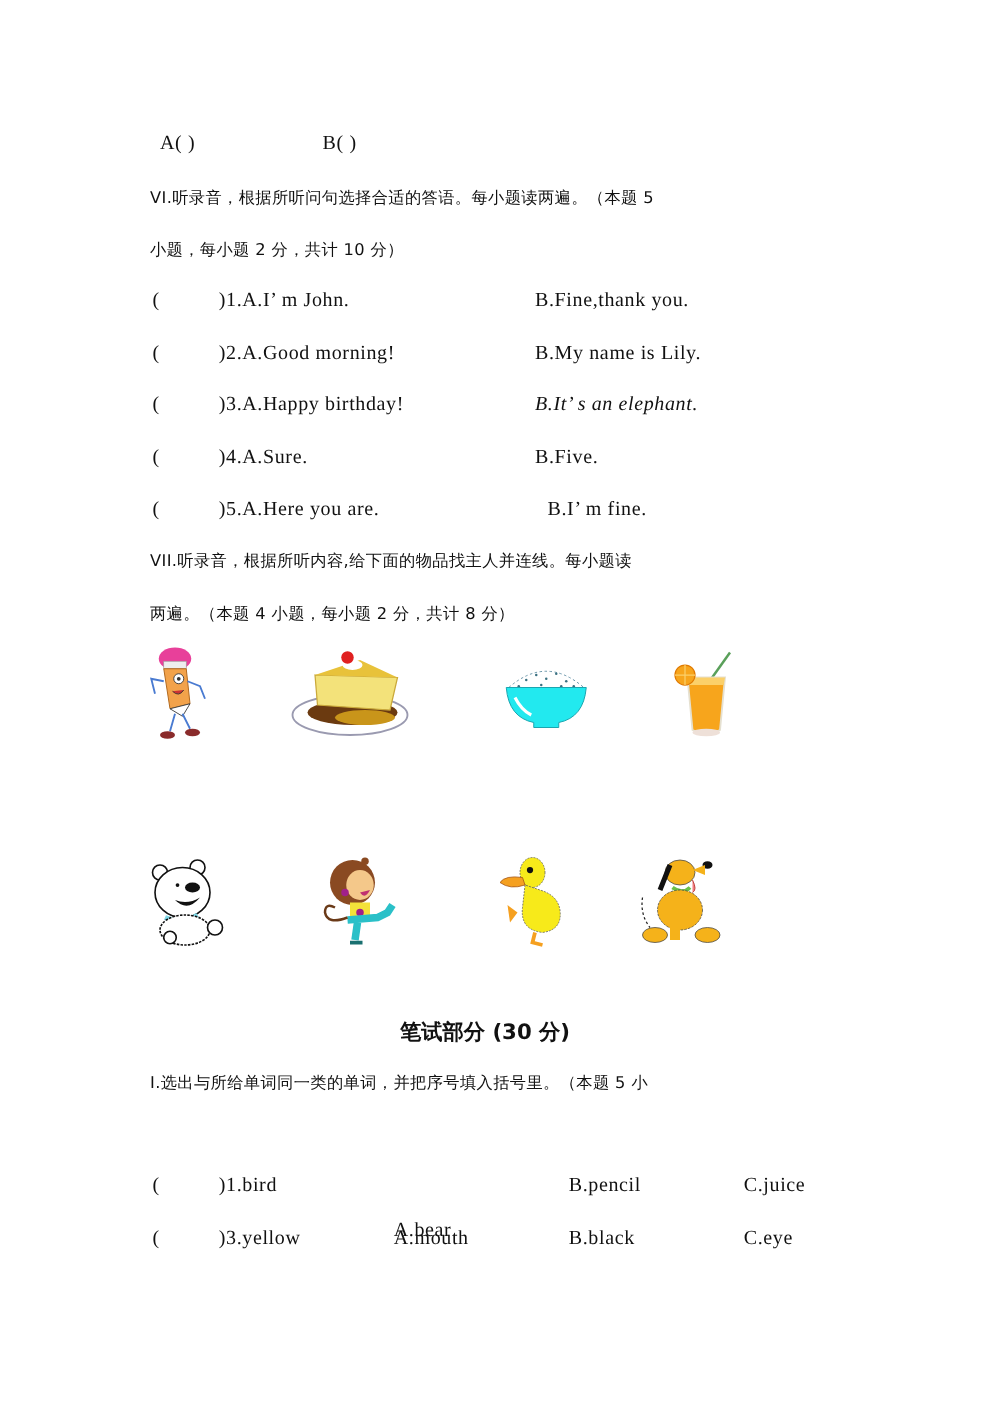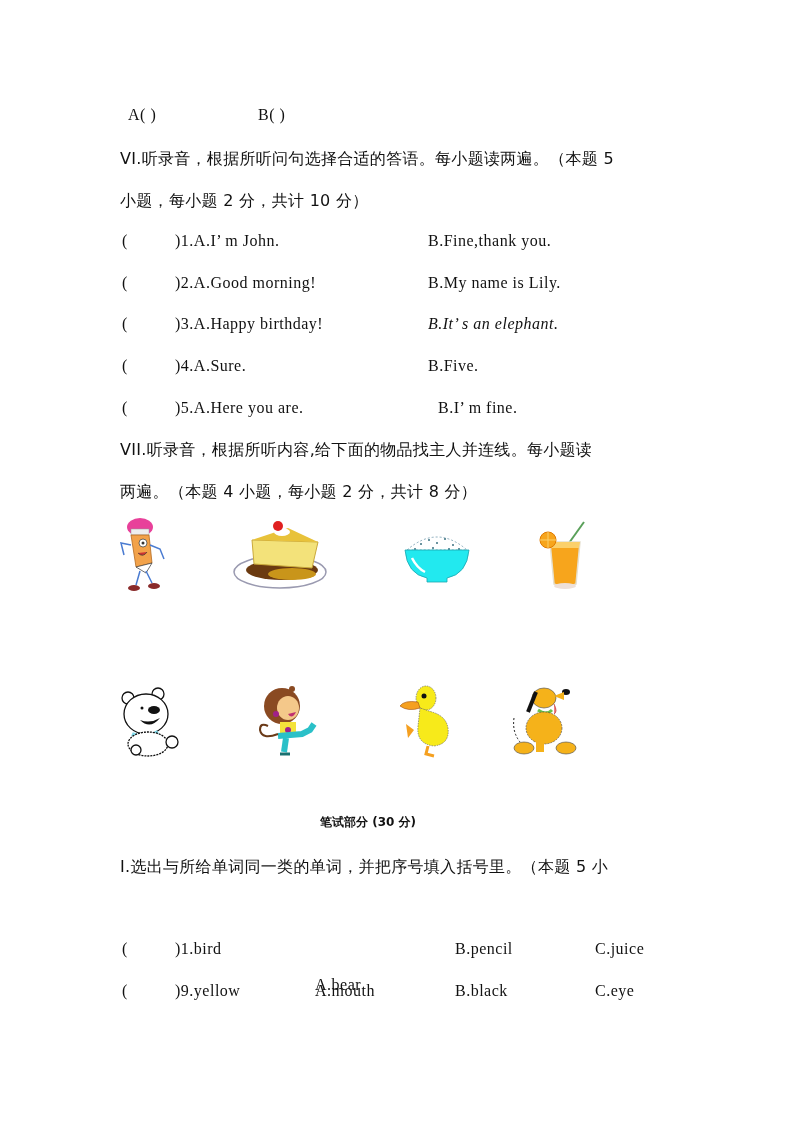--- a/index.html
+++ b/index.html
@@ -1,21 +1,21 @@
 <!DOCTYPE html>
 <html><head>
 <meta charset="utf-8">
 <style>
   html, body { margin: 0; padding: 0; background: #ffffff; }
   body { width: 793px; height: 1122px; position: relative; overflow: hidden; color: #111; }
   .page { position: absolute; left: 0; top: 0; width: 793px; height: 1122px; }
   .mono { font-family: "Liberation Serif", "DejaVu Serif", serif; font-size: 16px; letter-spacing: 0.5px; }
-  .cn { font-family: "DejaVu Sans", "Liberation Sans", sans-serif; font-size: 16px; letter-spacing: 0.3px; }
+  .cn { font-family: "DejaVu Sans", "Liberation Sans", sans-serif; font-size: 13px; letter-spacing: 0.3px; }
   .abs { position: absolute; white-space: nowrap; }
-  .title { font-family: "DejaVu Sans", sans-serif; font-weight: bold; font-size: 12px; }
+  .title { font-family: "DejaVu Sans", sans-serif; font-weight: bold; font-size: 17px; }
   .pic { position: absolute; }
 </style>
 </head>
 <body>
 
 <div class="page">
 
   <span class="abs mono" style="left:128px;top:106px;">A(     )</span>
   <span class="abs mono" style="left:258px;top:106px;">B(     )</span>
 
@@ -153,19 +153,19 @@
   <div class="abs cn" style="left:120px;top:857px;">I.选出与所给单词同一类的单词，并把序号填入括号里。（本题 5 小</div>
 
   <div>
     <span class="abs mono" style="left:122px;top:940px;">(</span>
     <span class="abs mono" style="left:175px;top:940px;">)1.bird</span>
     <span class="abs mono" style="left:315px;top:976px;">A.bear</span>
     <span class="abs mono" style="left:455px;top:940px;">B.pencil</span>
     <span class="abs mono" style="left:595px;top:940px;">C.juice</span>
 
     <span class="abs mono" style="left:122px;top:982px;">(</span>
-    <span class="abs mono" style="left:175px;top:982px;">)9.yellow</span>
+    <span class="abs mono" style="left:175px;top:982px;">)3.yellow</span>
     <span class="abs mono" style="left:315px;top:982px;">A.mouth</span>
     <span class="abs mono" style="left:455px;top:982px;">B.black</span>
     <span class="abs mono" style="left:595px;top:982px;">C.eye</span>
   </div>
 
 </div>
 
 </body></html>

